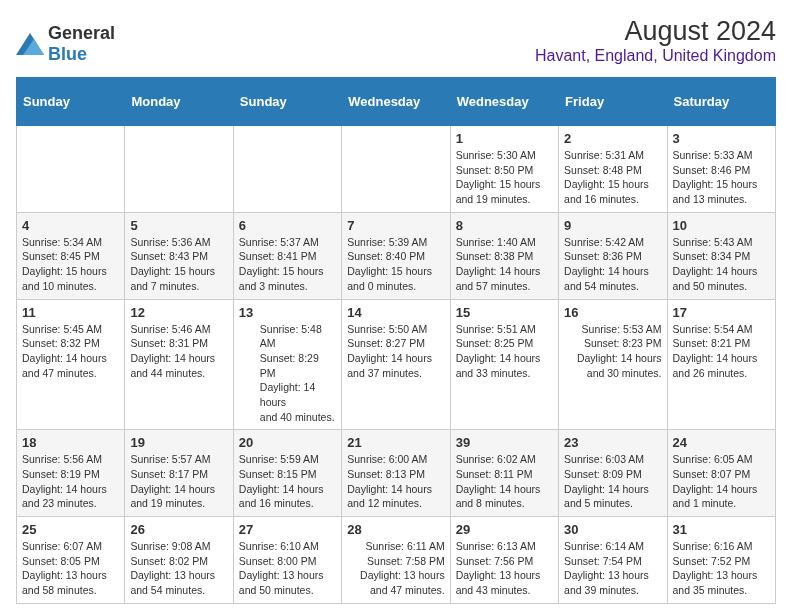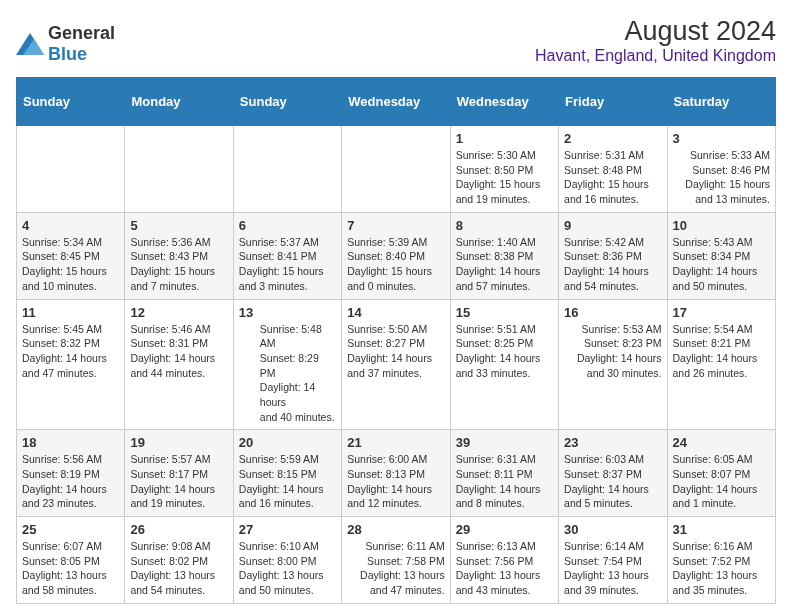--- a/index.html
+++ b/index.html
@@ -146,21 +146,21 @@
         </td>
         <td>
           <span class="day-num">2</span>
           <div class="day-info" style="white-space: pre-line;">Sunrise: 5:31 AM
 Sunset: 8:48 PM
 Daylight: 15 hours
 and 16 minutes.</div>
         </td>
         <td>
           <span class="day-num">3</span>
-          <div class="day-info" style="white-space: pre-line; text-align: right;">Sunrise: 5:33 AM
+          <div class="day-info" style="white-space: pre-line;">Sunrise: 5:33 AM
 Sunset: 8:46 PM
 Daylight: 15 hours
 and 13 minutes.</div>
         </td>
       </tr>
       <tr>
         <td>
           <span class="day-num">4</span>
           <div class="day-info" style="white-space: pre-line;">Sunrise: 5:34 AM
 Sunset: 8:45 PM
@@ -285,29 +285,29 @@
         </td>
         <td>
           <span class="day-num">21</span>
           <div class="day-info" style="white-space: pre-line;">Sunrise: 6:00 AM
 Sunset: 8:13 PM
 Daylight: 14 hours
 and 12 minutes.</div>
         </td>
         <td>
           <span class="day-num">39</span>
-          <div class="day-info" style="white-space: pre-line;">Sunrise: 6:31 AM
+          <div class="day-info" style="white-space: pre-line;">Sunrise: 6:02 AM
 Sunset: 8:11 PM
 Daylight: 14 hours
 and 8 minutes.</div>
         </td>
         <td>
           <span class="day-num">23</span>
           <div class="day-info" style="white-space: pre-line;">Sunrise: 6:03 AM
-Sunset: 8:37 PM
+Sunset: 8:09 PM
 Daylight: 14 hours
 and 5 minutes.</div>
         </td>
         <td>
           <span class="day-num">24</span>
           <div class="day-info" style="white-space: pre-line;">Sunrise: 6:05 AM
 Sunset: 8:07 PM
 Daylight: 14 hours
 and 1 minute.</div>
         </td>

